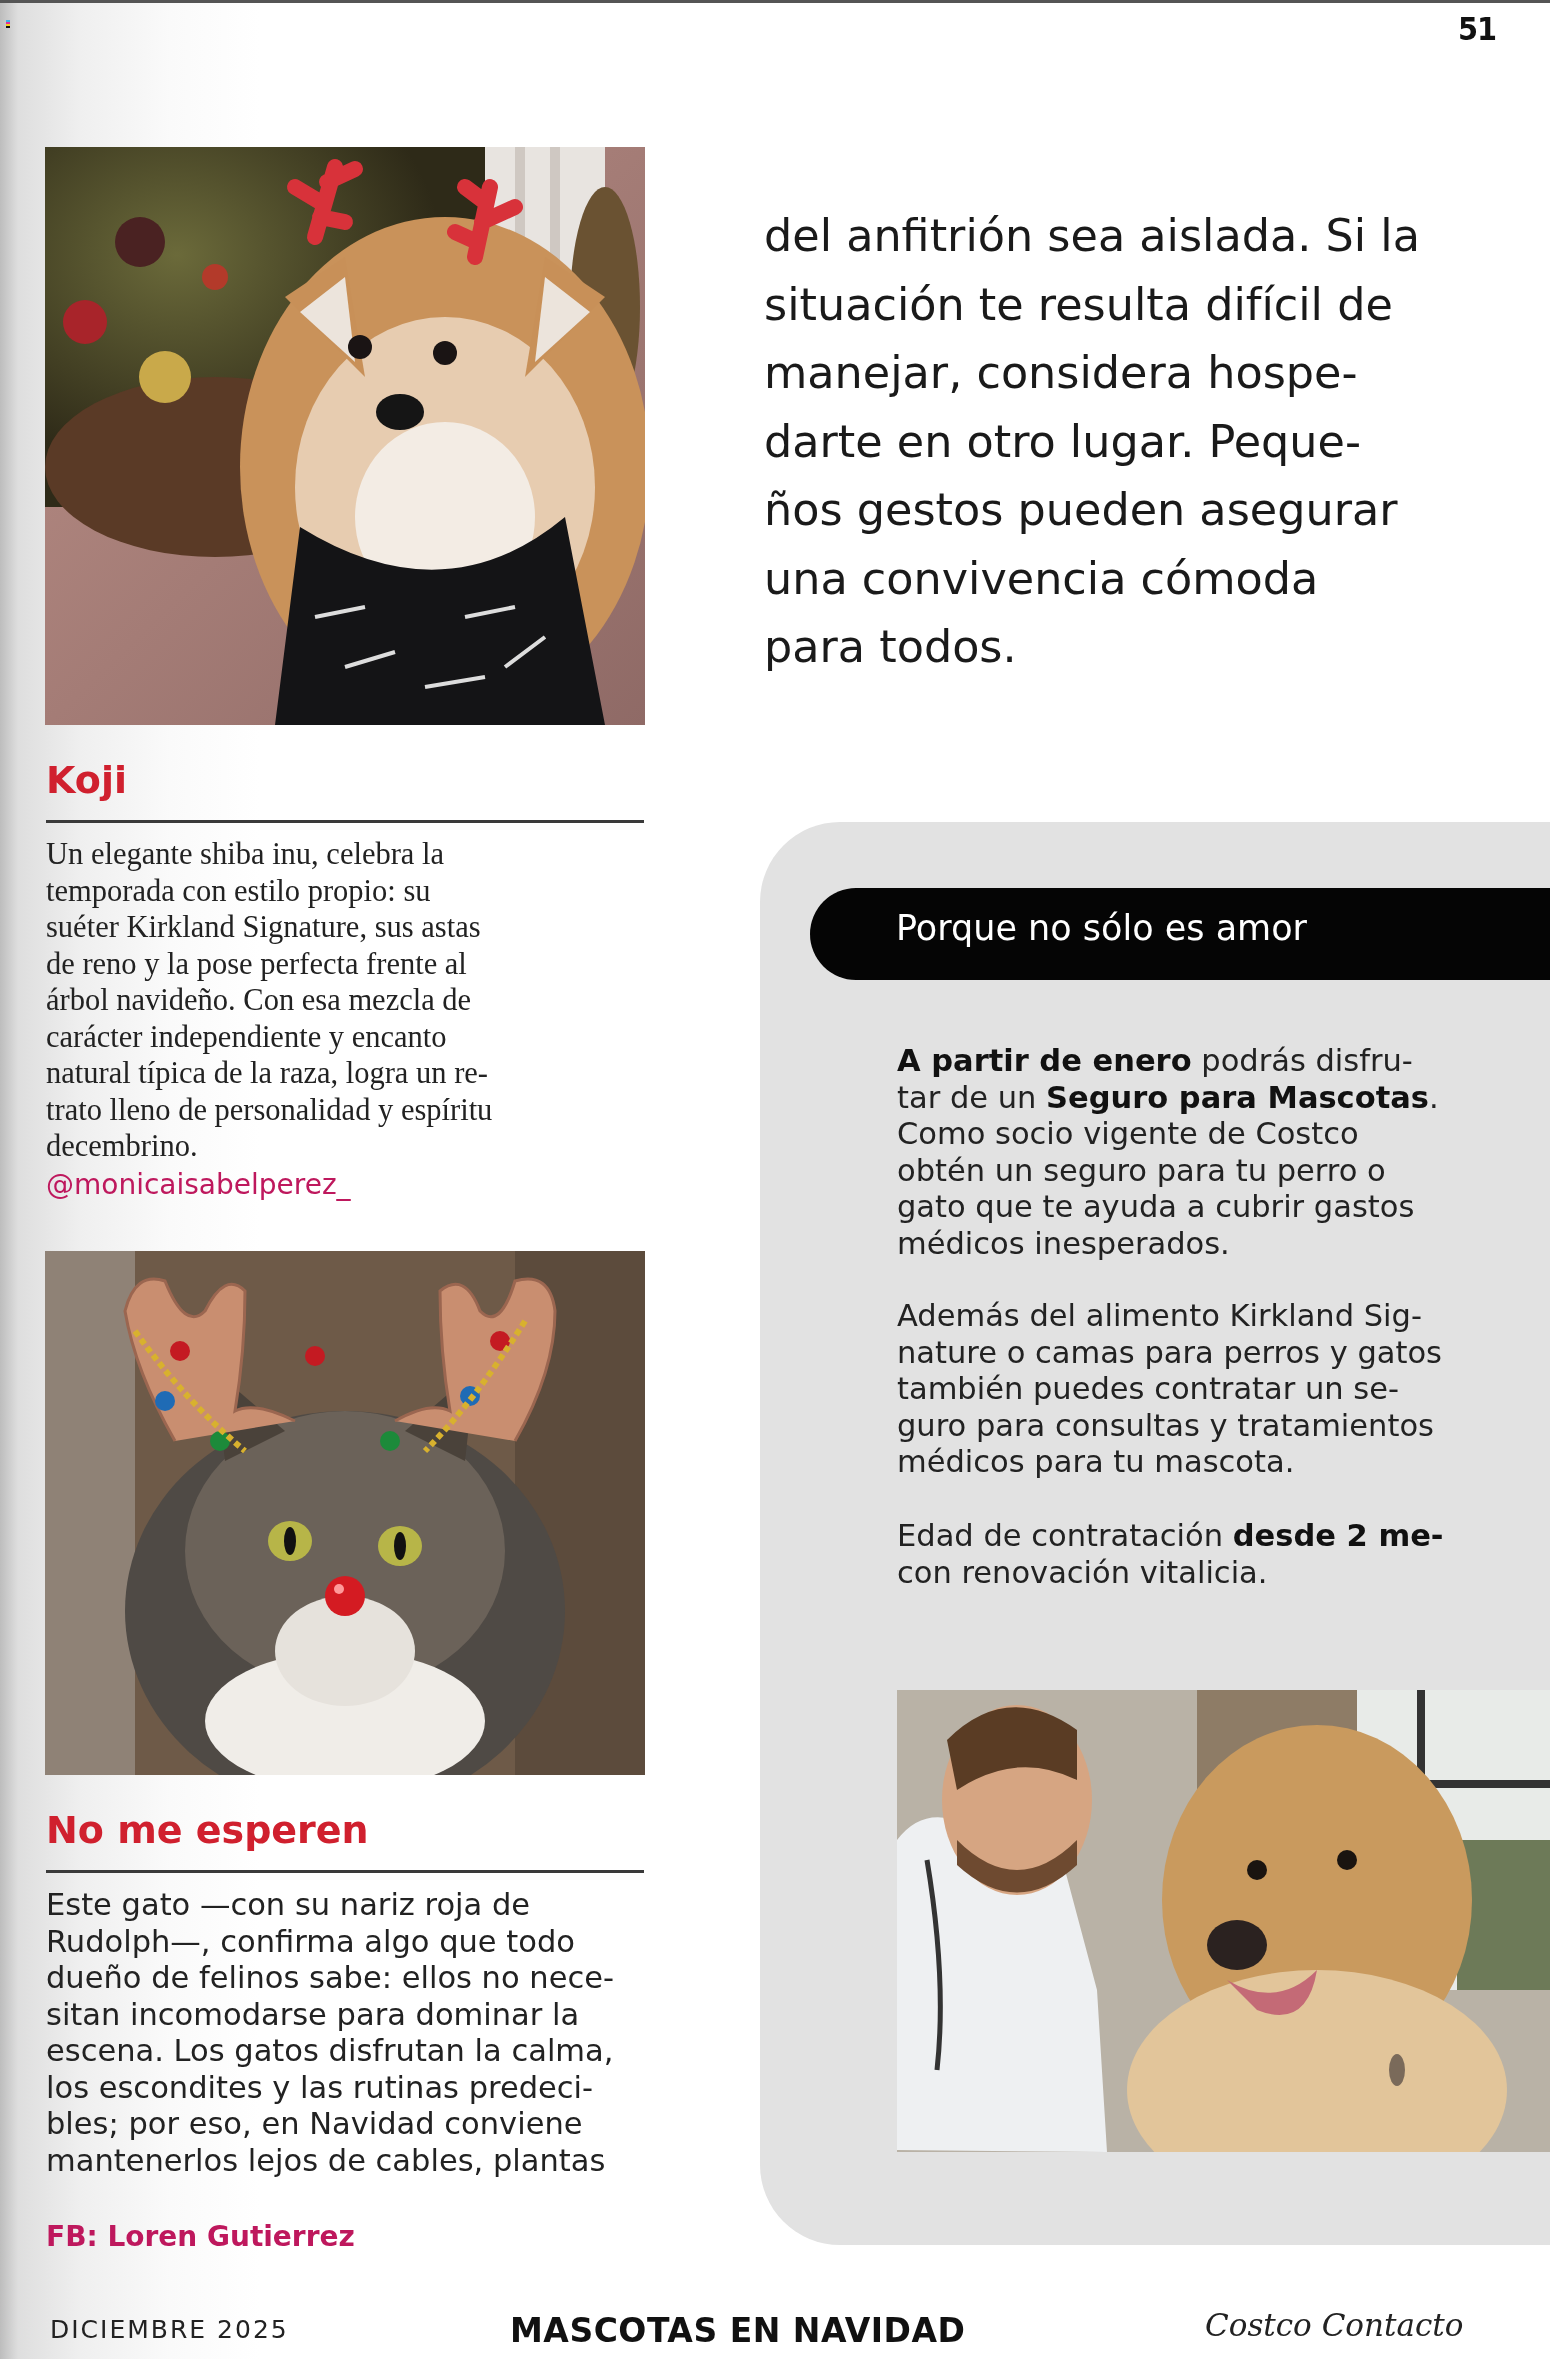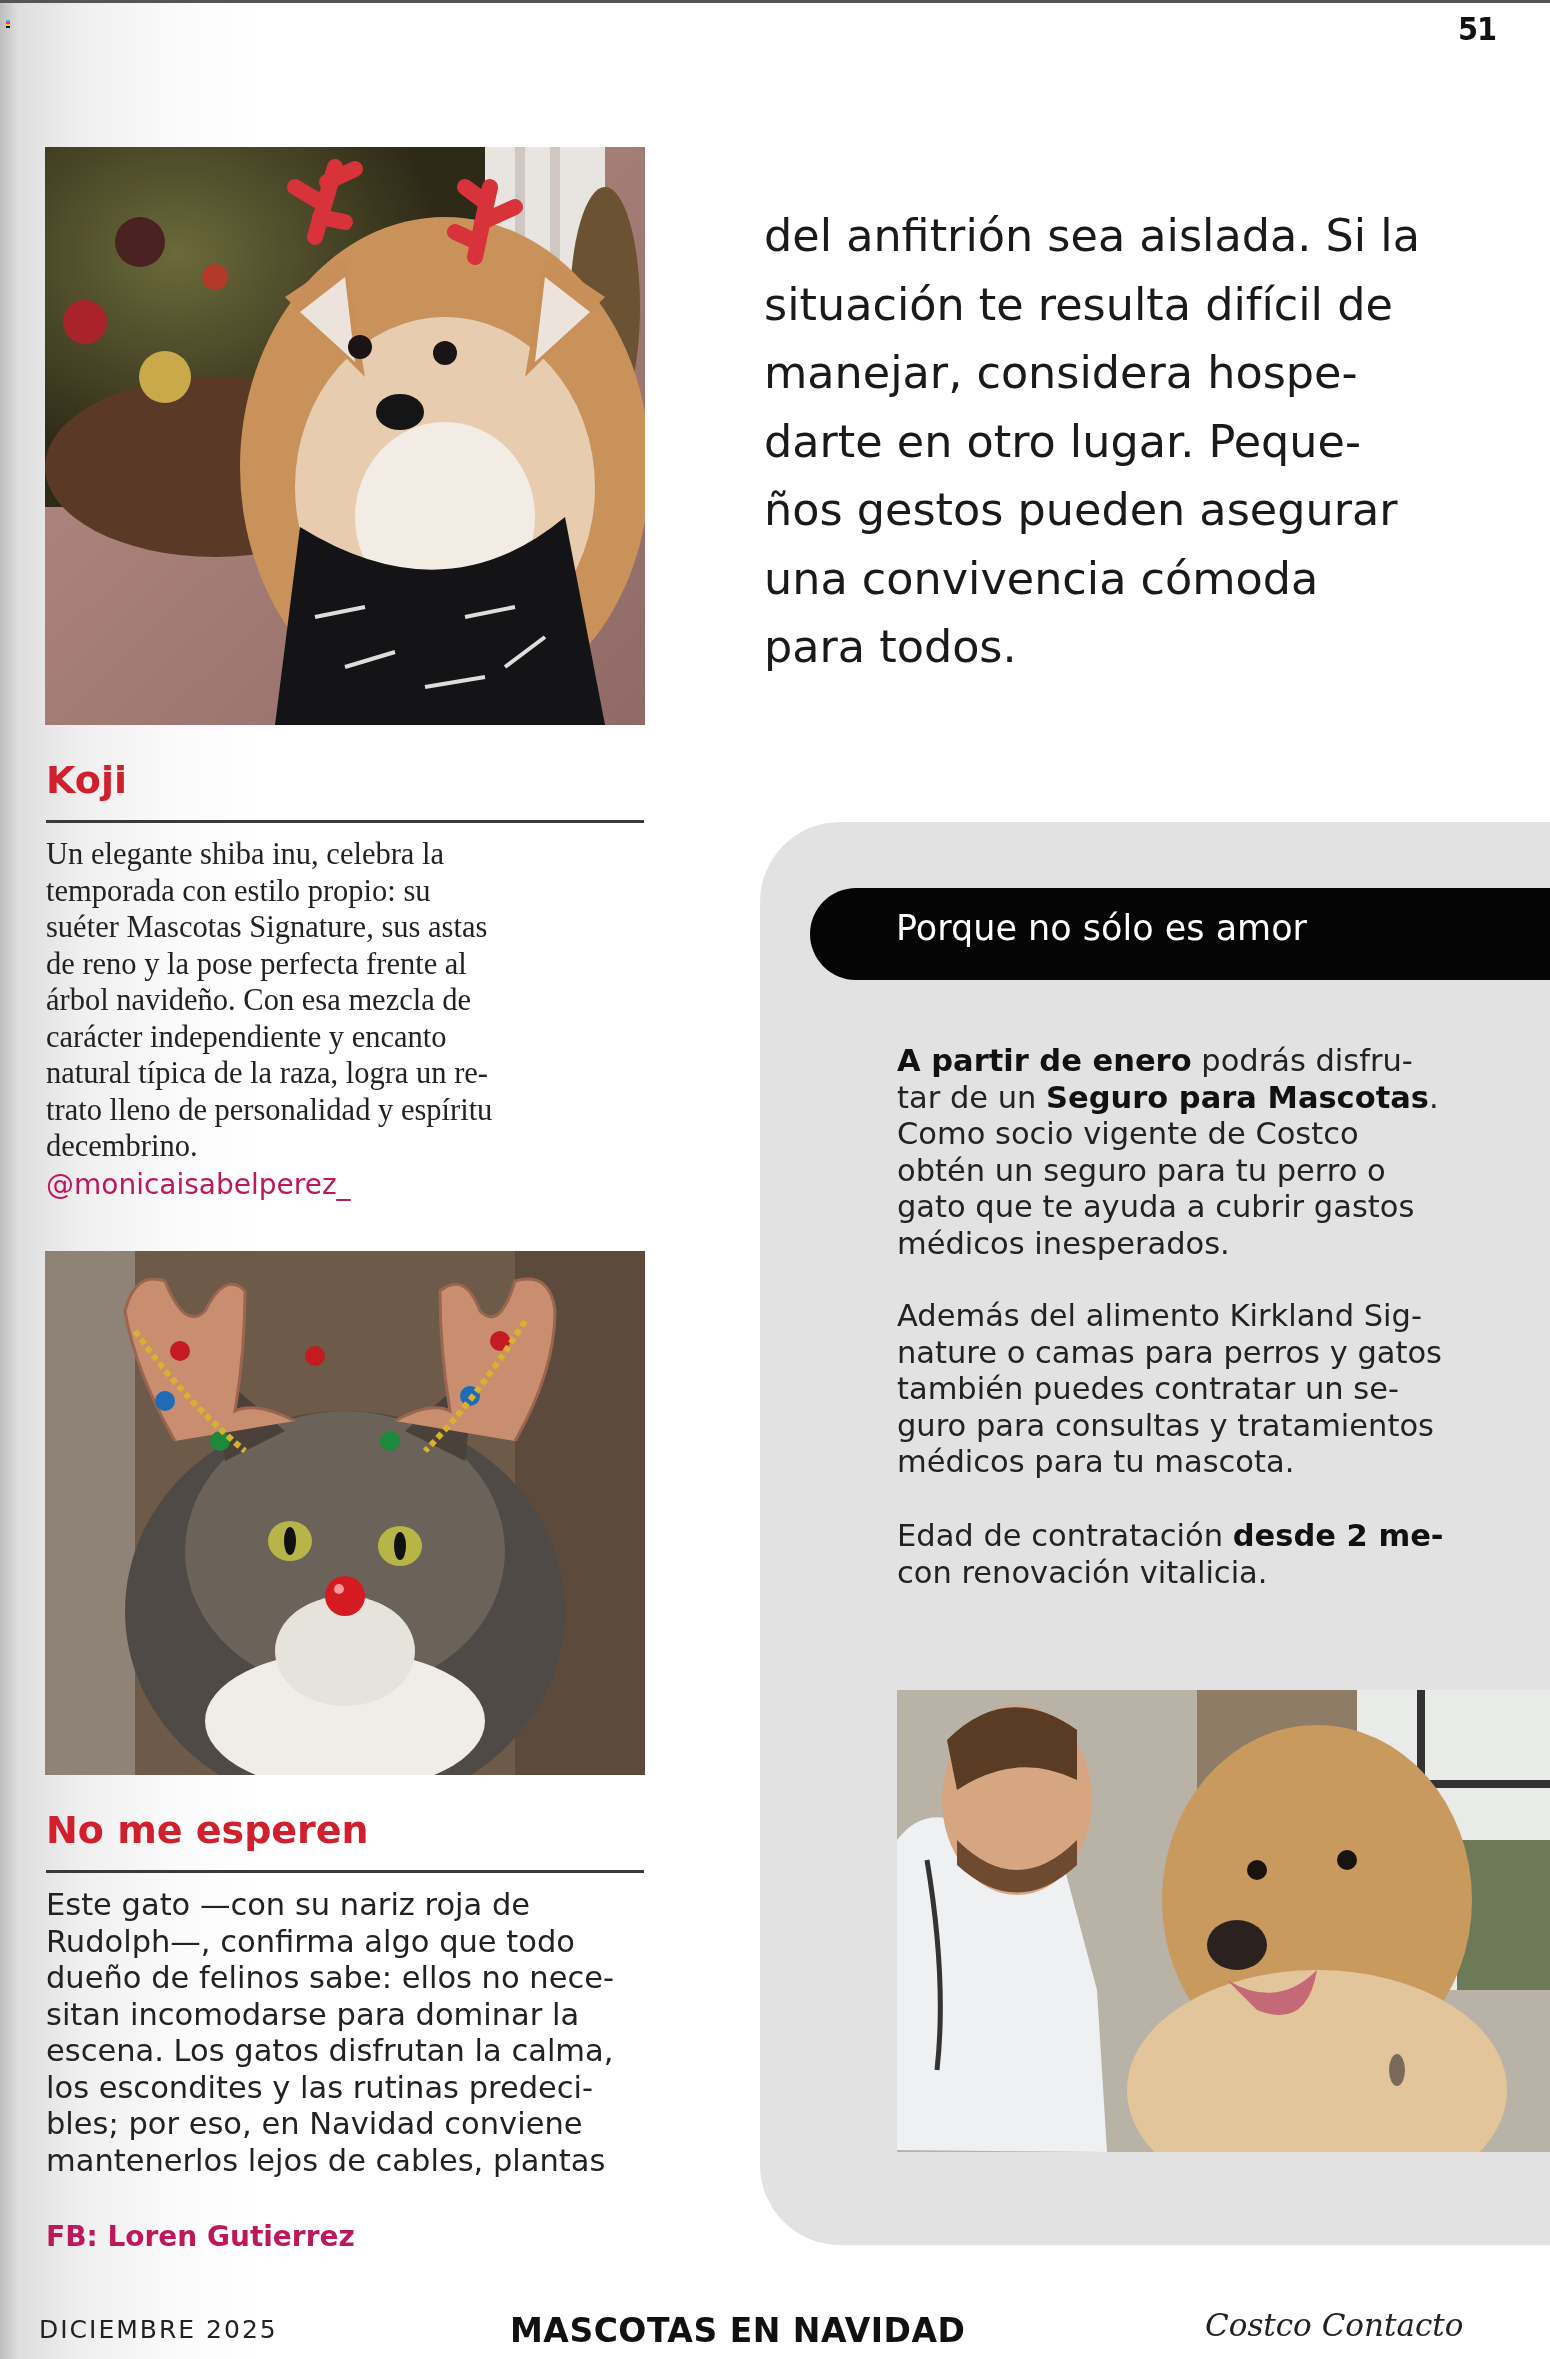--- a/index.html
+++ b/index.html
@@ -17,21 +17,21 @@
   .caption-body p { margin:0; white-space:nowrap; }
   .credit { position:absolute; left:46px; font-size:28px; color:#be185d; font-weight:bold; }
   .right-text { position:absolute; left:760px; top:200px; font-size:44.5px; line-height:64.5px; color:#1a1a1a; }
   .right-text p { margin:4px; white-space:nowrap; }
   .panel { position:absolute; left:760px; top:822px; width:800px; height:1423px; background:#e2e2e2; border-radius:80px 0 0 80px; }
   .panel-bar { position:absolute; left:810px; top:888px; width:760px; height:92px; background:#050505; border-radius:46px 0 0 46px; }
   .panel-bar-label { position:absolute; left:896px; top:908px; font-size:35px; color:#fff; }
   .panel-text { position:absolute; left:897px; font-size:30.5px; line-height:36.5px; color:#222; }
   .panel-text p { margin:0; white-space:nowrap; }
   .panel-text b { color:#111; }
-  .footer-date { position:absolute; left:39px; top:2315px; font-size:25px; letter-spacing:2px; color:#222; }
+  .footer-date { position:absolute; left:50px; top:2315px; font-size:25px; letter-spacing:2px; color:#222; }
   .footer-section { position:absolute; left:510px; top:2311px; font-size:33px; font-weight:bold; color:#111; letter-spacing:0.5px; }
   .footer-brand { position:absolute; left:1205px; top:2307px; font-family:"DejaVu Serif",serif; font-style:italic; font-size:31px; color:#222; }
 </style>
 </head>
 <body>
 
 <div class="page-shade"></div>
 <div class="topline"></div>
 <div class="cmyk">
   <span style="background:#3ab5e6"></span>
@@ -79,21 +79,21 @@
     <path d="M270 90 L290 20 M275 55 L250 40 M282 35 L310 22 M275 70 L300 75" stroke="#d8323a" stroke-width="16" stroke-linecap="round"></path>
     <path d="M430 110 L445 40 M437 75 L470 60 M440 55 L420 40 M432 95 L410 85" stroke="#d8323a" stroke-width="16" stroke-linecap="round"></path>
   </svg>
 </div>
 
 <div class="caption-title" style="top:758px;">Koji</div>
 <div class="rule" style="top:820px;"></div>
 <div class="caption-body" style="top:836px;font-family:Liberation Serif, serif;">
   <p>Un elegante shiba inu, celebra la</p>
   <p>temporada con estilo propio: su</p>
-  <p>suéter Mascotas Signature, sus astas</p>
+  <p>suéter Kirkland Signature, sus astas</p>
   <p>de reno y la pose perfecta frente al</p>
   <p>árbol navideño. Con esa mezcla de</p>
   <p>carácter independiente y encanto</p>
   <p>natural típica de la raza, logra un re-</p>
   <p>trato lleno de personalidad y espíritu</p>
   <p>decembrino.</p>
 </div>
 <div class="credit" style="top:1168px;font-weight:normal;">@monicaisabelperez_</div>
 
 <div class="photo" style="left:45px;top:1251px;width:600px;height:524px;">

